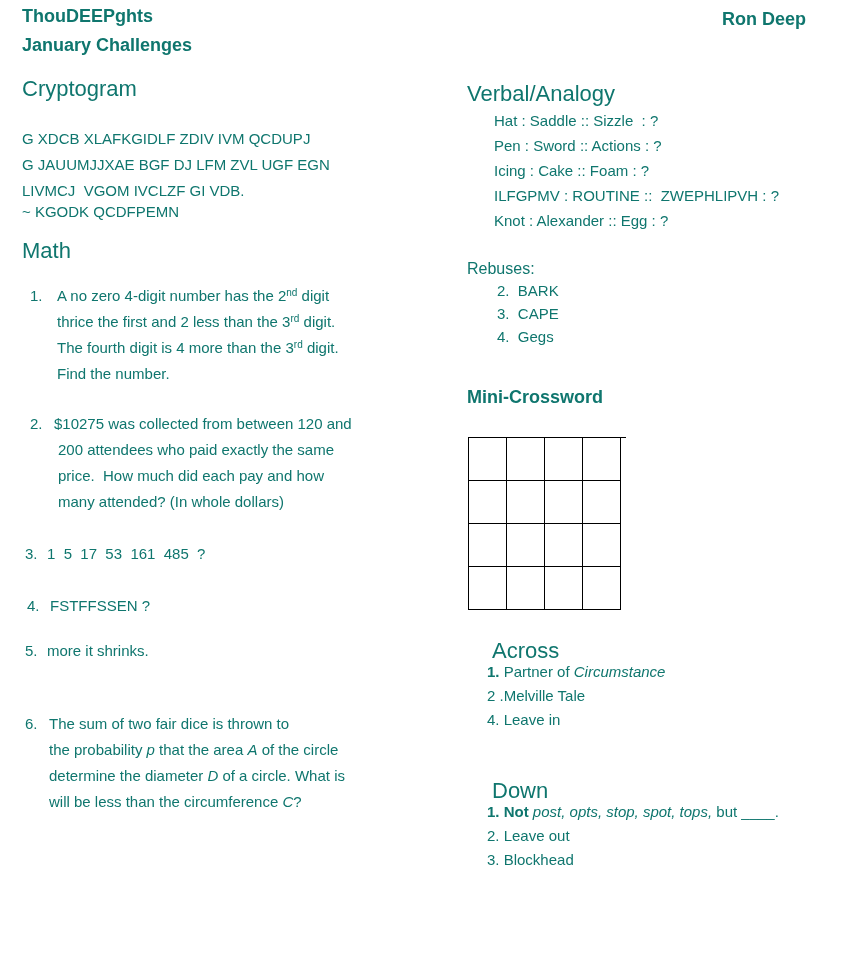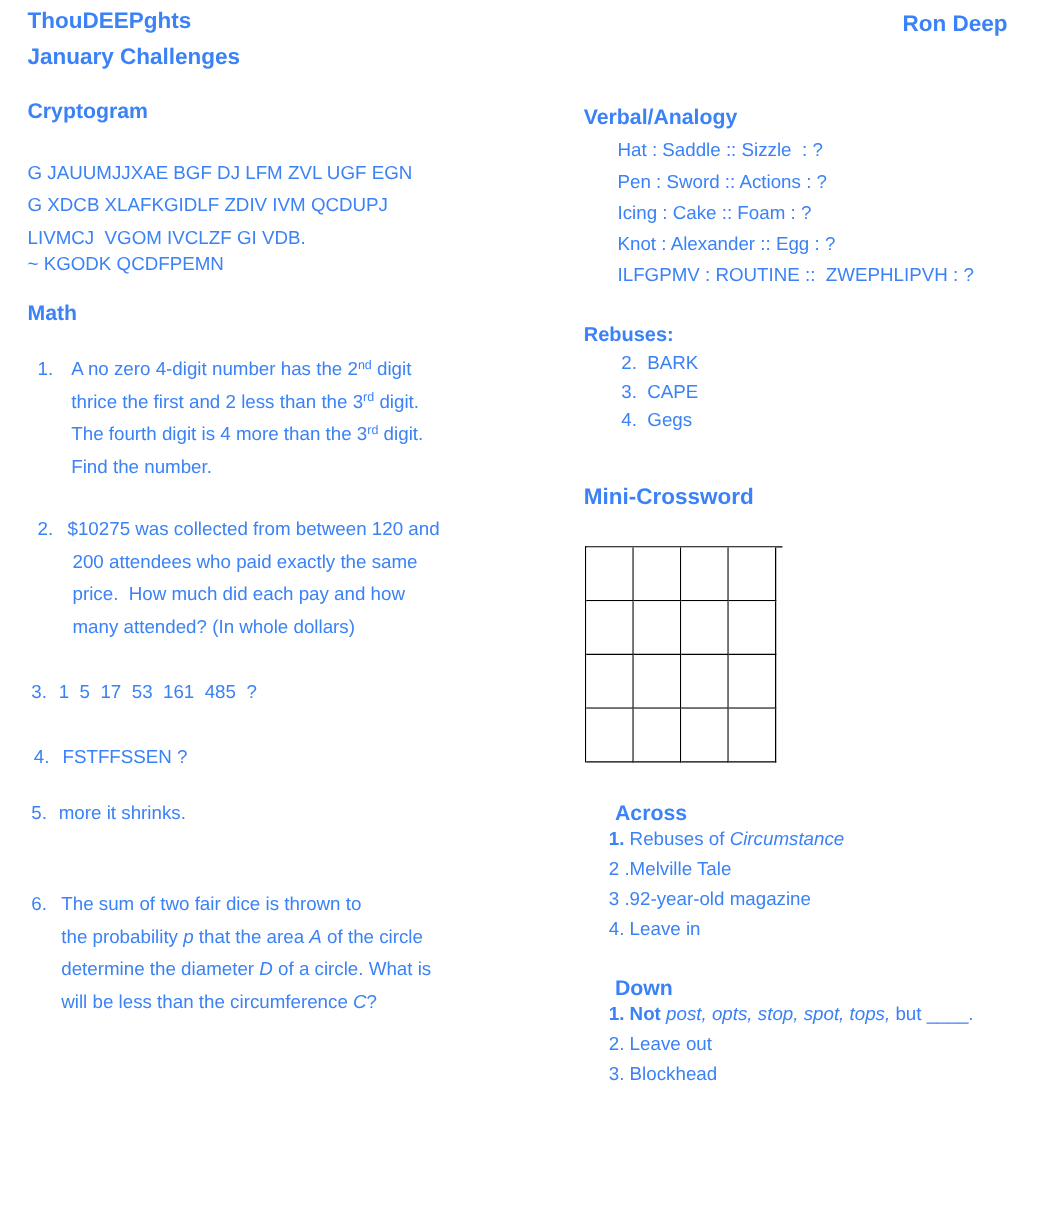--- a/index.html
+++ b/index.html
@@ -1,24 +1,24 @@
 <!DOCTYPE html>
 <html><head>
 <meta charset="utf-8">
 <style>
   html,body{margin:0;padding:0;background:#fff;}
   .page{
-    position:relative;width:850px;height:978px;background:#ffffff;color:#3b82f6;
+    position:relative;width:850px;height:978px;background:#ffffff;color:#0f766e;
     font-family:"Liberation Sans",sans-serif;overflow:hidden;
   }
   .abs{position:absolute;}
   .pre{white-space:pre-wrap;}
   .h18{font-size:18px;font-weight:bold;line-height:29px;}
-  .h17{font-size:17px;font-weight:bold;line-height:20px;}
-  .h16{font-size:16px;font-weight:bold;line-height:20px;}
+  .h17{font-size:22px;font-weight:normal;line-height:20px;}
+  .h16{font-size:16px;font-weight:normal;line-height:20px;}
   .body15{font-size:15px;}
   .crypto{line-height:26px;}
   .crypto .sig{margin-top:-5px;}
   .prob{font-size:15px;line-height:26px;}
   .pnum{position:absolute;top:0;}
   .ptext{display:block;}
   .sup{font-size:10px;vertical-align:5px;line-height:0;}
   .it{font-style:italic;}
   .bd{font-weight:bold;}
   .vlist{font-size:15px;line-height:25px;}
@@ -37,22 +37,22 @@
 
   <div class="abs" style="left:22px;top:2px">
     <div class="h18">ThouDEEPghts</div>
     <div class="h18">January Challenges</div>
   </div>
   <div class="abs h18" style="left:722px;top:5px">Ron Deep</div>
 
   <div class="abs h17" style="left:22px;top:79px">Cryptogram</div>
 
   <div class="abs body15 crypto" style="left:22px;top:126px;width:420px">
+    <div class="pre">G XDCB XLAFKGIDLF ZDIV IVM QCDUPJ</div>
     <div class="pre">G JAUUMJJXAE BGF DJ LFM ZVL UGF EGN</div>
-    <div class="pre">G XDCB XLAFKGIDLF ZDIV IVM QCDUPJ</div>
     <div class="pre">LIVMCJ  VGOM IVCLZF GI VDB.</div>
     <div class="pre sig">~ KGODK QCDFPEMN</div>
   </div>
 
   <div class="abs h17" style="left:22px;top:241px">Math</div>
 
   <div class="abs prob" style="left:22px;top:283px;width:420px">
     <span class="pnum" style="left:8px">1.</span>
     <div class="ptext" style="margin-left:35px">
       <div><span class="pre">A no zero 4-digit number has the 2</span><span class="sup">nd</span><span class="pre"> digit</span></div>
@@ -98,22 +98,22 @@
       <div><span class="pre">will be less than the circumference </span><span class="it">C</span><span class="pre">?</span></div>
     </div>
   </div>
 
   <div class="abs h17" style="left:467px;top:84px">Verbal/Analogy</div>
 
   <div class="abs vlist" style="left:494px;top:108px;width:356px">
     <div class="pre">Hat : Saddle :: Sizzle  : ?</div>
     <div class="pre">Pen : Sword :: Actions : ?</div>
     <div class="pre">Icing : Cake :: Foam : ?</div>
+    <div class="pre">ILFGPMV : ROUTINE ::  ZWEPHLIPVH : ?</div>
     <div class="pre">Knot : Alexander :: Egg : ?</div>
-    <div class="pre">ILFGPMV : ROUTINE ::  ZWEPHLIPVH : ?</div>
   </div>
 
   <div class="abs h16" style="left:467px;top:259px">Rebuses:</div>
 
   <div class="abs rlist" style="left:497px;top:279px;width:353px">
     <div class="pre">2.  BARK</div>
     <div class="pre">3.  CAPE</div>
     <div class="pre">4.  Gegs</div>
   </div>
 
@@ -134,23 +134,22 @@
       <div class="cw-cell"></div>
       <div class="cw-cell"></div>
       <div class="cw-cell"></div>
       <div class="cw-cell"></div>
       <div class="cw-cell"></div>
     </div>
 
   <div class="abs h17" style="left:492px;top:641px">Across</div>
 
   <div class="abs clues" style="left:487px;top:660px;width:360px">
-    <div><span class="bd pre">1. </span><span class="pre">Rebuses of </span><span class="it">Circumstance</span></div>
+    <div><span class="bd pre">1. </span><span class="pre">Partner of </span><span class="it">Circumstance</span></div>
     <div><span class="pre">2 .</span><span class="pre">Melville Tale</span></div>
-    <div><span class="pre">3 .</span><span class="pre">92-year-old magazine</span></div>
     <div><span class="pre">4. </span><span class="pre">Leave in</span></div>
   </div>
 
   <div class="abs h17" style="left:492px;top:781px">Down</div>
 
   <div class="abs clues" style="left:487px;top:800px;width:360px">
     <div><span class="bd pre">1. </span><span class="bd pre">Not </span><span class="it pre">post, opts, stop, spot, tops,</span><span class="pre"> but ____.</span></div>
     <div><span class="pre">2. </span><span class="pre">Leave out</span></div>
     <div><span class="pre">3. </span><span class="pre">Blockhead</span></div>
   </div>

